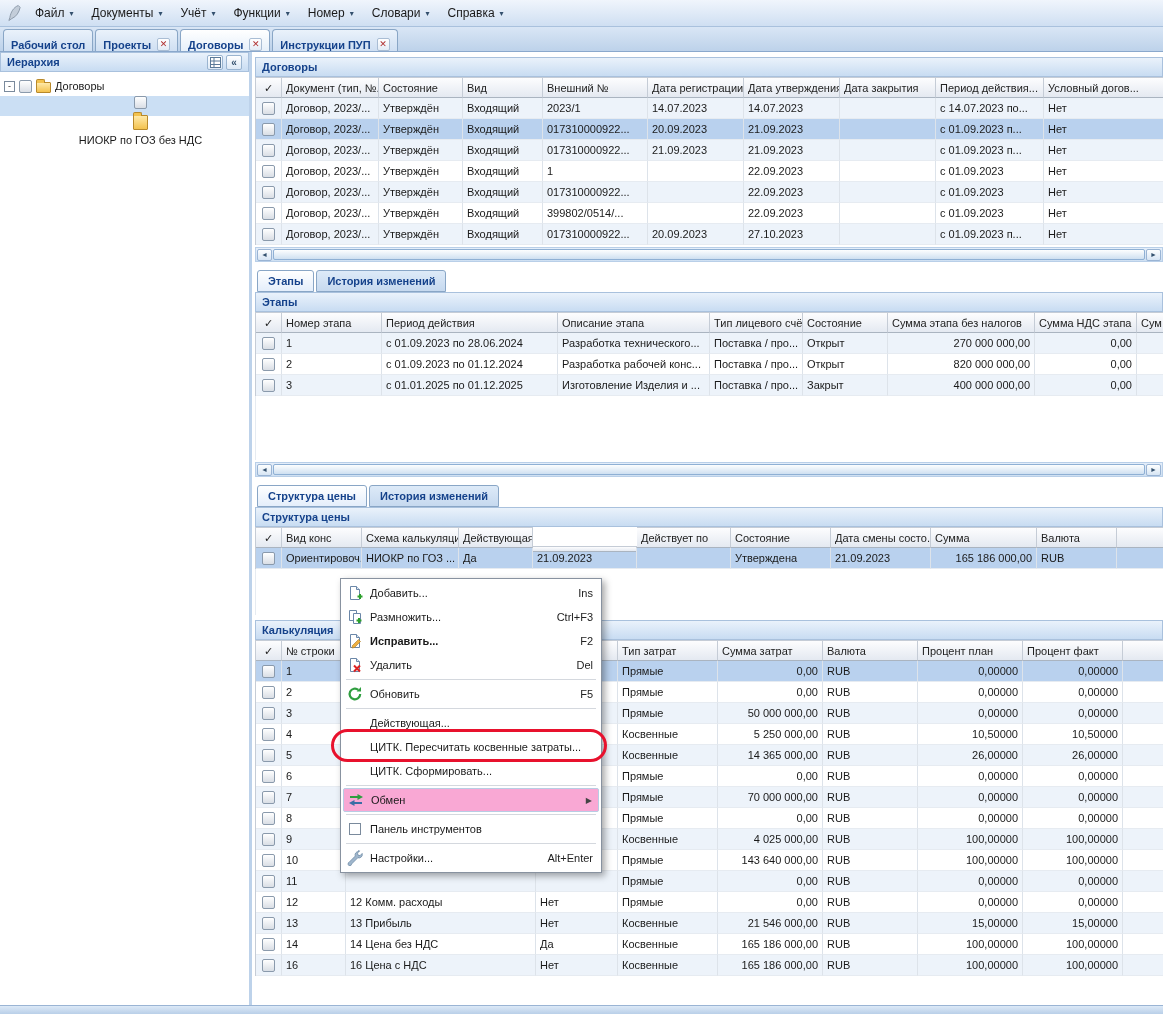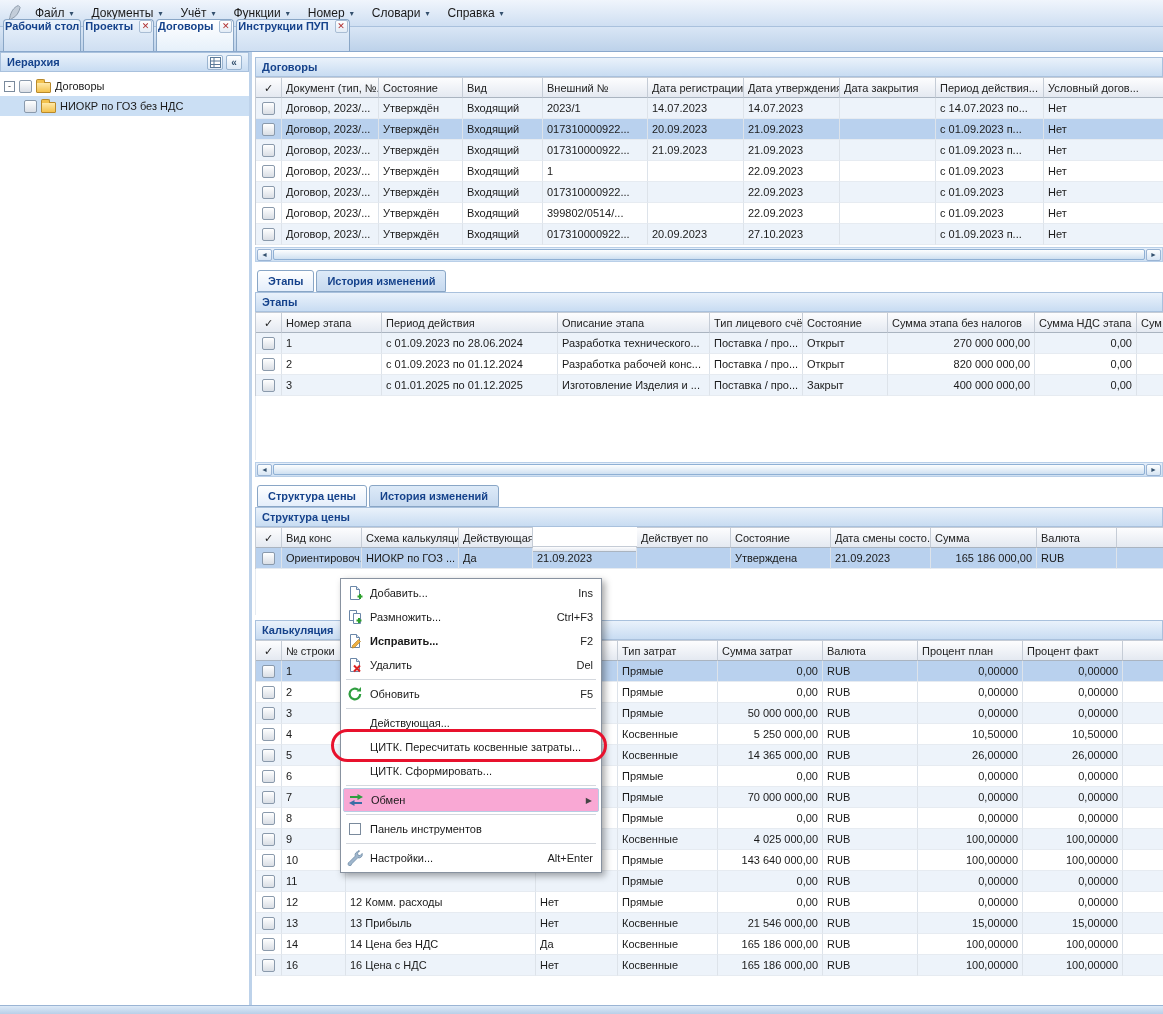--- a/index.html
+++ b/index.html
@@ -10,23 +10,23 @@
   .menubar { height:27px; background:linear-gradient(#f0f5fc,#cfdff2); border-bottom:1px solid #a9c1dd;
              display:flex; align-items:center; padding-left:4px; gap:2px; }
   .logo { width:20px; display:flex; align-items:center; justify-content:center; }
   .menu-items { display:flex; }
   .menu-item { padding:5px 9px; font-size:12px; display:flex; align-items:center; gap:5px; cursor:default; }
   .mi-caret { font-size:8px; color:#33506e; }
 
   
   .tabbar { height:25px; background:linear-gradient(#d9e6f5,#bdd2ea); display:flex; align-items:flex-end;
             padding:0 0 0 3px; gap:2px; border-bottom:1px solid #8aa8cc; }
-  .tab { height:32px; padding:0 1px; background:linear-gradient(#eaf2fb,#cfdff2); border:1px solid #89a6c6;
+  .tab { height:22px; padding:0 7px; background:linear-gradient(#eaf2fb,#cfdff2); border:1px solid #89a6c6;
          border-bottom:none; border-radius:4px 4px 0 0; color:#15428b; font-weight:bold; font-size:11px;
-         display:flex; align-items:flex-start; gap:6px; }
+         display:flex; align-items:flex-end; gap:6px; }
   .tab.active { background:linear-gradient(#ffffff,#e6f0fa); }
   .tab-close { width:13px; height:13px; font-size:9px; line-height:11px; color:#b03030;
                border:1px solid #a9bdd4; background:linear-gradient(#fff,#e3ecf6); text-align:center; border-radius:2px; font-weight:normal; }
 
   
   .content { position:absolute; top:52px; left:0; right:0; bottom:9px; display:flex; background:#fff; }
   .sidebar { width:252px; flex:0 0 252px; border-right:3px solid #bdd2ea; display:flex; flex-direction:column; background:#fff; }
   .main { flex:1; padding-left:3px; overflow:hidden; background:#fff; }
 
   .panel-hdr { height:20px; background:linear-gradient(#eaf2fb,#c8dcf2); border:1px solid #a9c1dd;
@@ -174,21 +174,21 @@
         <span class="hdr-btn">«</span>
       </span>
     </div>
     <div class="tree" id="tree">
         <div class="tree-row" style="padding-left: 4px;">
           <span class="expander"></span>
           <span class="checkbox"></span>
           <span class="folder"></span>
           <span class="tree-label">Договоры</span>
         </div>
-        <div class="tree-row selected" style="padding-left: 24px;">
+        <div class="tree-row selected" style="padding-left: 32px; flex-direction: column;">
           <span class="checkbox"></span>
           <span class="folder"></span>
           <span class="tree-label">НИОКР по ГОЗ без НДС</span>
         </div>
       </div>
   </aside>
 
   <main class="main">
     <div class="panel-hdr first">
       <span>Договоры</span>

